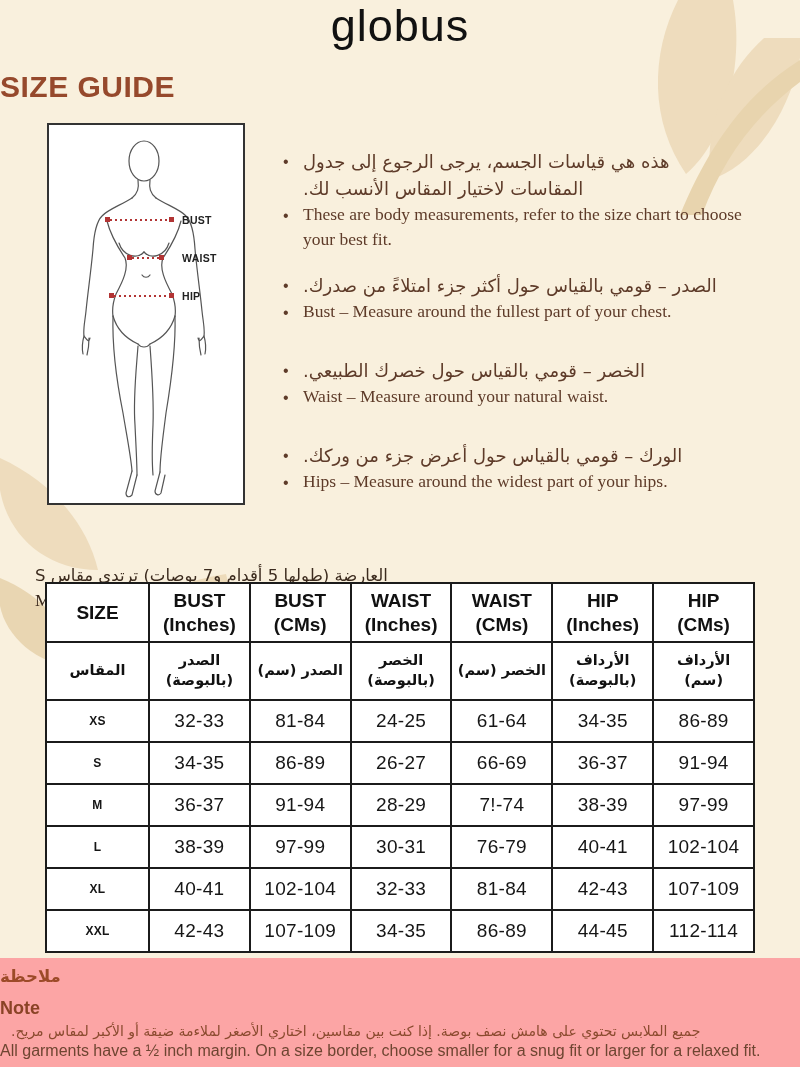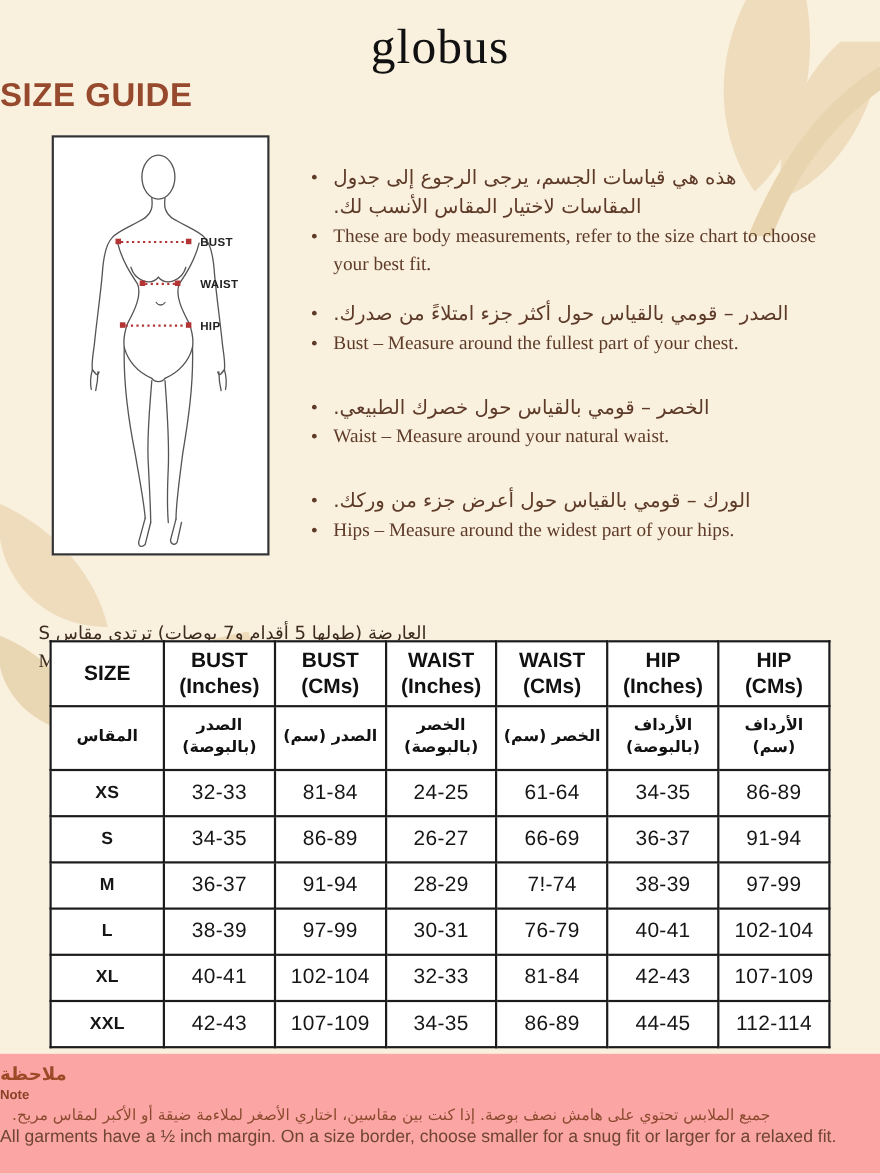--- a/index.html
+++ b/index.html
@@ -2,22 +2,22 @@
 <html><head>
 <meta charset="utf-8">
 <style>
   html,body{margin:0;padding:0;background:#d8d0c0;}
   .page{position:relative;width:800px;height:1067px;margin:0 auto;background:#f9f0dd;overflow:hidden;
         font-family:"Liberation Sans",sans-serif;}
   .decor{position:absolute;pointer-events:none;}
   .decor.tr{top:0;right:0;}
   .decor.lm{left:0;top:428px;}
 
-  .brand{position:absolute;top:16px;left:0;width:800px;text-align:center;
-         font-family:Liberation Serif, serif;font-size:45px;font-weight:500;
+  .brand{position:absolute;top:0;left:0;width:800px;text-align:center;
+         font-family:Liberation Sans, sans-serif;font-size:45px;font-weight:500;
          letter-spacing:1px;color:#111;}
   .title{position:absolute;top:70px;left:0;width:728px;
          font-family:"Liberation Sans",sans-serif;font-size:30px;font-weight:bold;
          letter-spacing:.5px;color:#96492c;}
 
   .figure{position:absolute;left:47px;top:123px;width:198px;height:382px;background:#fff;
           border:2px solid #333;box-sizing:border-box;}
   .figure svg{display:block;width:100%;height:100%;}
 
   .bullets{position:absolute;left:283px;top:0;width:463px;}
@@ -36,27 +36,27 @@
 
   table.tbl{position:absolute;left:45px;top:582px;width:710px;border-collapse:collapse;
             table-layout:fixed;background:#fff;}
   .tbl th,.tbl td{border:2px solid #1b1b1b;text-align:center;vertical-align:middle;padding:0;overflow:hidden;}
   .hdr-en th{height:57px;font-family:"Liberation Sans",sans-serif;font-weight:bold;
              font-size:19px;line-height:1.25;color:#111;}
   .hdr-ar td{height:56px;direction:rtl;font-family:"DejaVu Sans",sans-serif;font-weight:bold;
              font-size:14.5px;line-height:1.35;color:#111;padding:0 4px;}
   .drow td{height:40px;font-family:"Liberation Sans",sans-serif;font-size:19px;
            letter-spacing:.3px;color:#161616;}
-  .drow td.szc{font-weight:bold;font-size:16px;}
+  .drow td.szc{font-weight:bold;font-size:12px;}
 
   .band{position:absolute;left:0;top:958px;width:800px;height:109px;background:#fca5a5;text-align:left;}
   .band .h-ar{margin-top:9px;font-family:"DejaVu Sans",sans-serif;font-weight:bold;
               font-size:16.5px;color:#9c4a28;direction:rtl;}
-  .band .h-en{margin-top:2px;font-family:"Liberation Sans",sans-serif;font-weight:bold;
-              font-size:12px;color:#8a4326;}
+  .band .h-en{margin-top:12px;font-family:"Liberation Sans",sans-serif;font-weight:bold;
+              font-size:18px;color:#8a4326;}
   .band .b-ar{margin-top:4px;font-family:"DejaVu Sans",sans-serif;font-size:14px;
               color:#8a4a2e;direction:rtl;padding-left:11px;}
   .band .b-en{margin-top:3px;font-family:"Liberation Sans",sans-serif;font-size:16px;color:#6e4531;}
 </style>
 </head>
 <body>
 
 <div class="page">
 
   <svg class="decor tr" width="250" height="215" viewBox="0 0 250 215">

